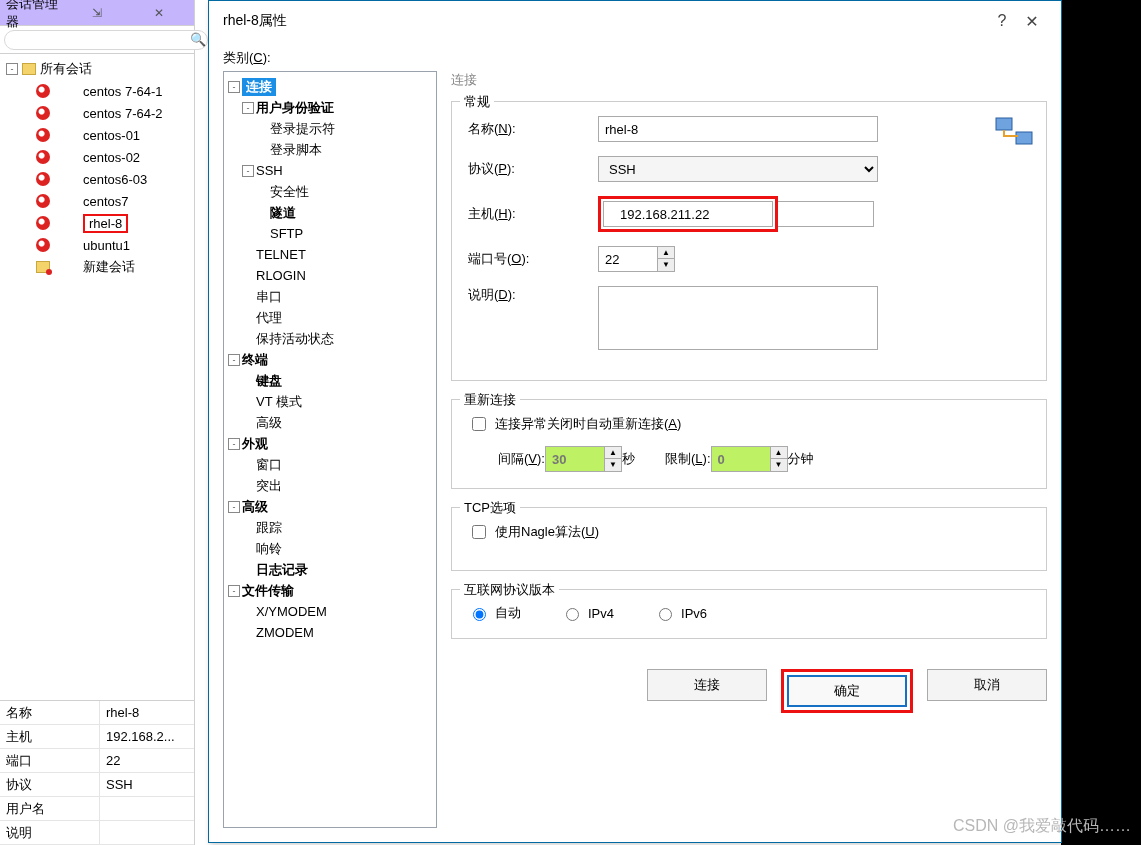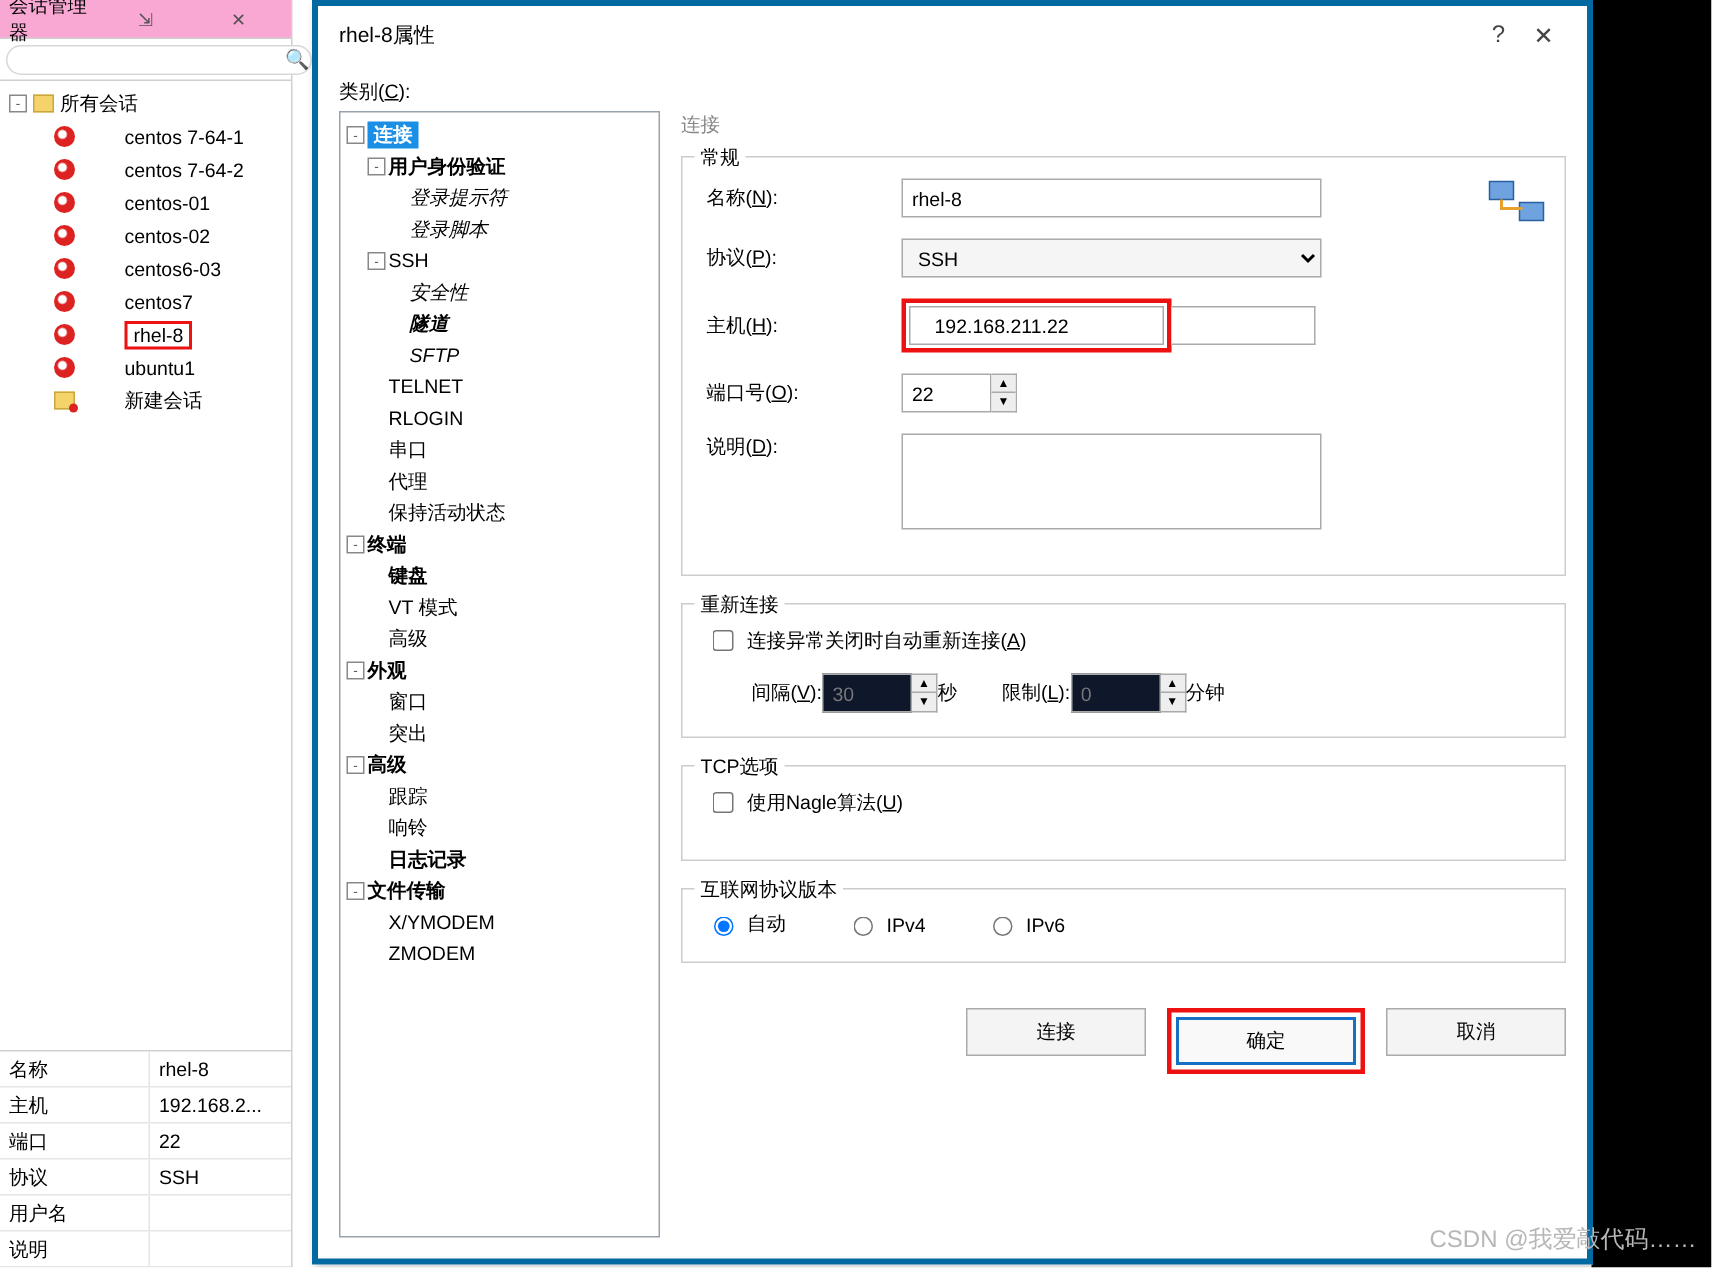--- a/index.html
+++ b/index.html
@@ -2,21 +2,21 @@
 <html><head>
 <meta charset="utf-8">
 <style>
 * { box-sizing: border-box; font-family: "Microsoft YaHei", "Segoe UI", sans-serif; font-size: 13px; }
 body { margin: 0; background: #fff; width: 1141px; height: 845px; overflow: hidden; position: relative; }
 .bg-right { position: absolute; top: 0; right: 0; width: 80px; height: 845px; background: #000; }
 .watermark { position: absolute; right: 10px; bottom: 8px; color: #b7b7b7; font-size: 16px; z-index: 50; }
 
 
 .smgr { position: absolute; left: 0; top: 0; width: 195px; height: 845px; background: #fff; border-right: 1px solid #d0d0d0; display: flex; flex-direction: column; }
-.smgr-title { height: 26px; display: flex; align-items: center; padding: 0 6px; border-bottom: 1px solid #d0d0d0; background:#f9a8d4;}
+.smgr-title { height: 26px; display: flex; align-items: center; padding: 0 6px; border-bottom: 1px solid #d0d0d0; background:#c4b5fd;}
 .smgr-title span { flex: 1; }
 .pin-ico, .close-ico { width: 14px; height: 14px; margin-left: 4px; font-size: 12px; color:#555; cursor: pointer; text-align:center;}
 .search-row { height: 28px; display: flex; align-items:center; padding: 2px 4px; border-bottom: 1px solid #d0d0d0; }
 .search-row input { flex:1; border:1px solid #d8d8d8; border-radius: 10px; padding: 2px 20px 2px 6px; height: 20px; background: #fff; }
 .search-ico { position: relative; margin-left: -18px; color:#999; }
 .smgr-tree { flex: 1; padding: 4px 0; overflow:auto; }
 .tree-row { display:flex; align-items:center; height: 22px; padding: 0 6px; white-space: nowrap; }
 .tree-row.indent2 { padding-left: 36px; gap: 29px; }
 .exp { width:12px; height:12px; border:1px solid #888; font-size:9px; line-height:10px; text-align:center; margin-right:4px; color:#555;}
 .folder-ico { width:14px;height:12px; background:#f5d36b; border:1px solid #c9a73f; margin-right:4px; }
@@ -24,32 +24,32 @@
 .new-folder-ico { width:14px;height:12px; background:#f5d36b; border:1px solid #c9a73f; margin-right:4px; position:relative;}
 .new-folder-ico:after{content:"";position:absolute;right:-3px;bottom:-3px;width:6px;height:6px;border-radius:50%;background:#d22;}
 .hl-red { border: 2px solid #e11; padding: 0 4px; }
 
 .smgr-props { border-top: 1px solid #d0d0d0; }
 .prow { display:flex; height: 24px; align-items:center; border-bottom: 1px solid #e5e5e5;}
 .prow .pl { width: 100px; padding-left: 6px; border-right: 1px solid #e5e5e5; height:100%; display:flex; align-items:center;}
 .prow .pv { flex:1; padding-left: 6px; overflow:hidden; text-overflow:ellipsis; white-space:nowrap;}
 
 
-.dialog { position: absolute; left: 208px; top: 0; width: 854px; height: 843px; background:#fff; border:4px solid #0369a1; box-shadow: 2px 2px 6px rgba(0,0,0,.2); display:flex; flex-direction:column; z-index:10;}
+.dialog { position: absolute; left: 208px; top: 0; width: 854px; height: 843px; background:#fff; border:1px solid #0369a1; box-shadow: 2px 2px 6px rgba(0,0,0,.2); display:flex; flex-direction:column; z-index:10;}
 .dlg-titlebar { height: 40px; display:flex; align-items:center; padding: 0 14px; }
 .dlg-titlebar .t { flex:1; font-size: 14px; }
 .dlg-titlebar .help, .dlg-titlebar .closex { width: 30px; text-align:center; font-size: 16px; color:#444; cursor:pointer;}
 .dlg-body { flex:1; display:flex; flex-direction:column; padding: 0 14px 14px 14px; }
 .cat-label { padding: 8px 0 4px 0; }
 .cat-label u{text-decoration:underline;}
 .dlg-main { flex:1; display:flex; gap: 14px; }
 .cat-tree { width: 214px; border: 1px solid #9aa3ad; padding: 4px; overflow:auto; }
 .ct-row { display:flex; align-items:center; height: 21px; white-space:nowrap; }
 .ct-row .exp { margin-right:2px;}
-.ct-i0{padding-left:0px;} .ct-i1{padding-left:14px;} .ct-i2{padding-left:28px;} .ct-i3{padding-left:42px;font-style:italic;}
+.ct-i0{padding-left:0px;} .ct-i1{padding-left:14px;} .ct-i2{padding-left:28px;} .ct-i3{padding-left:42px;}
 .ct-sel { background:#1a8fe5; color:#fff; padding: 0 4px; }
 .ct-bold { font-weight: 700; }
 
 .form-area { flex:1; display:flex; flex-direction:column; }
 .sec-title { color:#888; margin-bottom: 12px; }
 .fieldset { border:1px solid #ccc; margin-bottom: 18px; padding: 14px 16px 16px 16px; position:relative;}
 .fieldset .legend { position:absolute; top:-9px; left:8px; background:#fff; padding:0 4px;text-align:right; }
 .frow { display:flex; align-items:center; margin-bottom: 14px; }
 .frow .fl { width: 130px; }
 .frow .fl u{text-decoration:underline;}
@@ -63,21 +63,21 @@
 .spin-btns span{width:16px;height:12px;font-size:8px;text-align:center;line-height:12px;border-bottom:1px solid #aaa;background:#eee;cursor:pointer;}
 .spin-btns span:last-child{border-bottom:none;}
 .textarea { width:280px; height:64px; border:1px solid #aaa; resize:none;}
 .conn-icon { position:absolute; right: 12px; top: 12px; width:40px;height:40px; }
 .conn-icon svg{width:40px;height:40px;}
 
 .chk { display:flex; align-items:center; gap:6px; margin-bottom: 12px;}
 .chk input{width:14px;height:14px;}
 .inline-row { display:flex; align-items:center; gap: 0; padding-left: 30px;}
 .inline-row .lbl{} 
-.inline-row .spin-wrap .txt{width:60px;background:#0f172a;color:#777;}
+.inline-row .spin-wrap .txt{width:60px;background:#bef264;color:#777;font-weight:bold;}
 .rad-row{display:flex;align-items:center;gap:40px;}
 .rad-row label{display:flex;align-items:center;gap:6px;}
 
 .dlg-buttons { display:flex; justify-content:flex-end; gap: 14px; padding-top: 12px;}
 .btn { width: 120px; height: 32px; border:1px solid #aaa; background:#f4f4f4; cursor:pointer;}
 .btn.primary { border: 2px solid #1671c5; background:#f9f9f9;}
 .btn-hl { border: 3px solid #e11; padding: 3px; display:inline-block;}
 </style>
 </head>
 <body>

